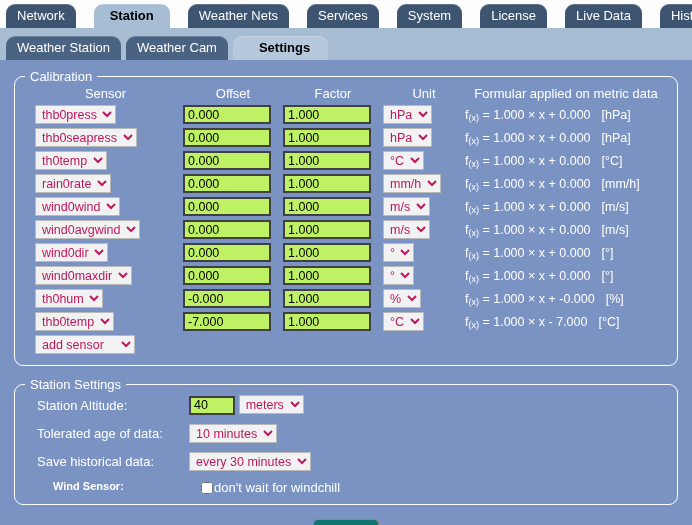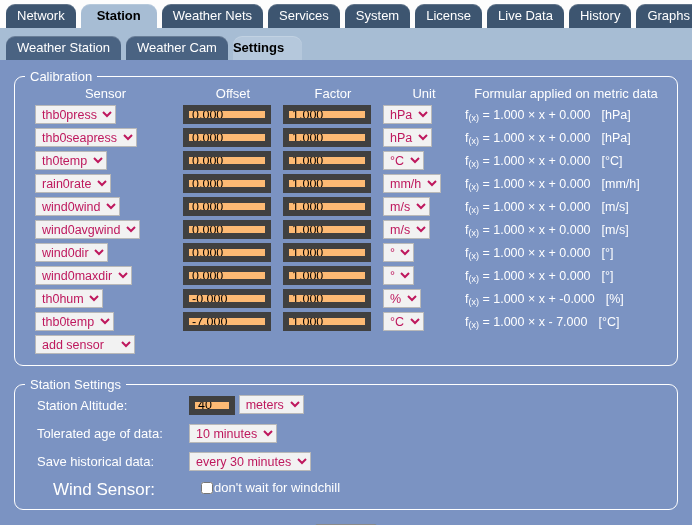--- a/index.html
+++ b/index.html
@@ -16,21 +16,21 @@
     overflow: hidden;
   }
 
   
   #tabbar-primary {
     background: #fdfdfd;
     height: 28px;
     padding: 0 0 0 6px;
     display: flex;
     align-items: flex-end;
-    gap: 5px;
+    gap: 18px;
     box-sizing: border-box;
   }
   #tabbar-secondary {
     background: #a7bdd4;
     height: 32px;
     padding: 0 0 0 6px;
     display: flex;
     align-items: flex-end;
     gap: 5px;
     box-sizing: border-box;
@@ -54,21 +54,21 @@
     padding-right: 16px;
     text-align: center;
   }
   #tabbar-secondary .tab {
     background: #4a6382;
   }
   #tabbar-secondary .tab.active {
     background: #b5c8dc;
     color: #000000;
     font-weight: bold;
-    padding-left: 0;
+    padding-left: 26px;
     padding-right: 18px;
   }
 
   
   .panel {
     border: 1px solid #ffffff;
     border-radius: 9px;
     margin: 9px 14px 0 14px;
     padding: 2px 10px 9px 10px;
   }
@@ -110,23 +110,23 @@
     border: 1px solid #b9b9b9;
     border-radius: 0;
     padding: 1px 2px;
     height: 19px;
     box-sizing: border-box;
     cursor: pointer;
   }
   input.txt {
     font-family: "Liberation Sans", sans-serif;
     font-size: 12.5px;
-    background: #fdba74;
+    background: #bef264;
     color: #000000;
-    border: 6px solid #404040;
+    border: 2px solid #404040;
     border-radius: 0;
     height: 19px;
     width: 88px;
     padding: 1px 3px;
     box-sizing: border-box;
   }
   .formula {
     color: #ffffff;
     font-size: 12.5px;
     white-space: nowrap;
@@ -148,21 +148,21 @@
   }
   td.ss-label { width: 152px; padding-left: 12px !important; }
   #altitude-input { width: 46px; }
   .ss-right {
     margin-left: 28px;
     padding-top: 2px;
     display: flex;
     align-items: flex-start;
     white-space: nowrap;
   }
-  .ss-right .wind-label { width: 148px; font-size: 17px; }
+  .ss-right .wind-label { width: 148px; font-size: 11px; font-weight: bold; }
   .cb-row { display: flex; align-items: center; }
   input[type=checkbox].cb {
     width: 12px; height: 12px; margin: 0 1px 0 0; padding: 0;
     vertical-align: middle;
   }
   .cb-label { font-size: 13px; color: #ffffff; }
 
   
   #save-row { text-align: center; margin-top: 14px; }
   #save-button {

